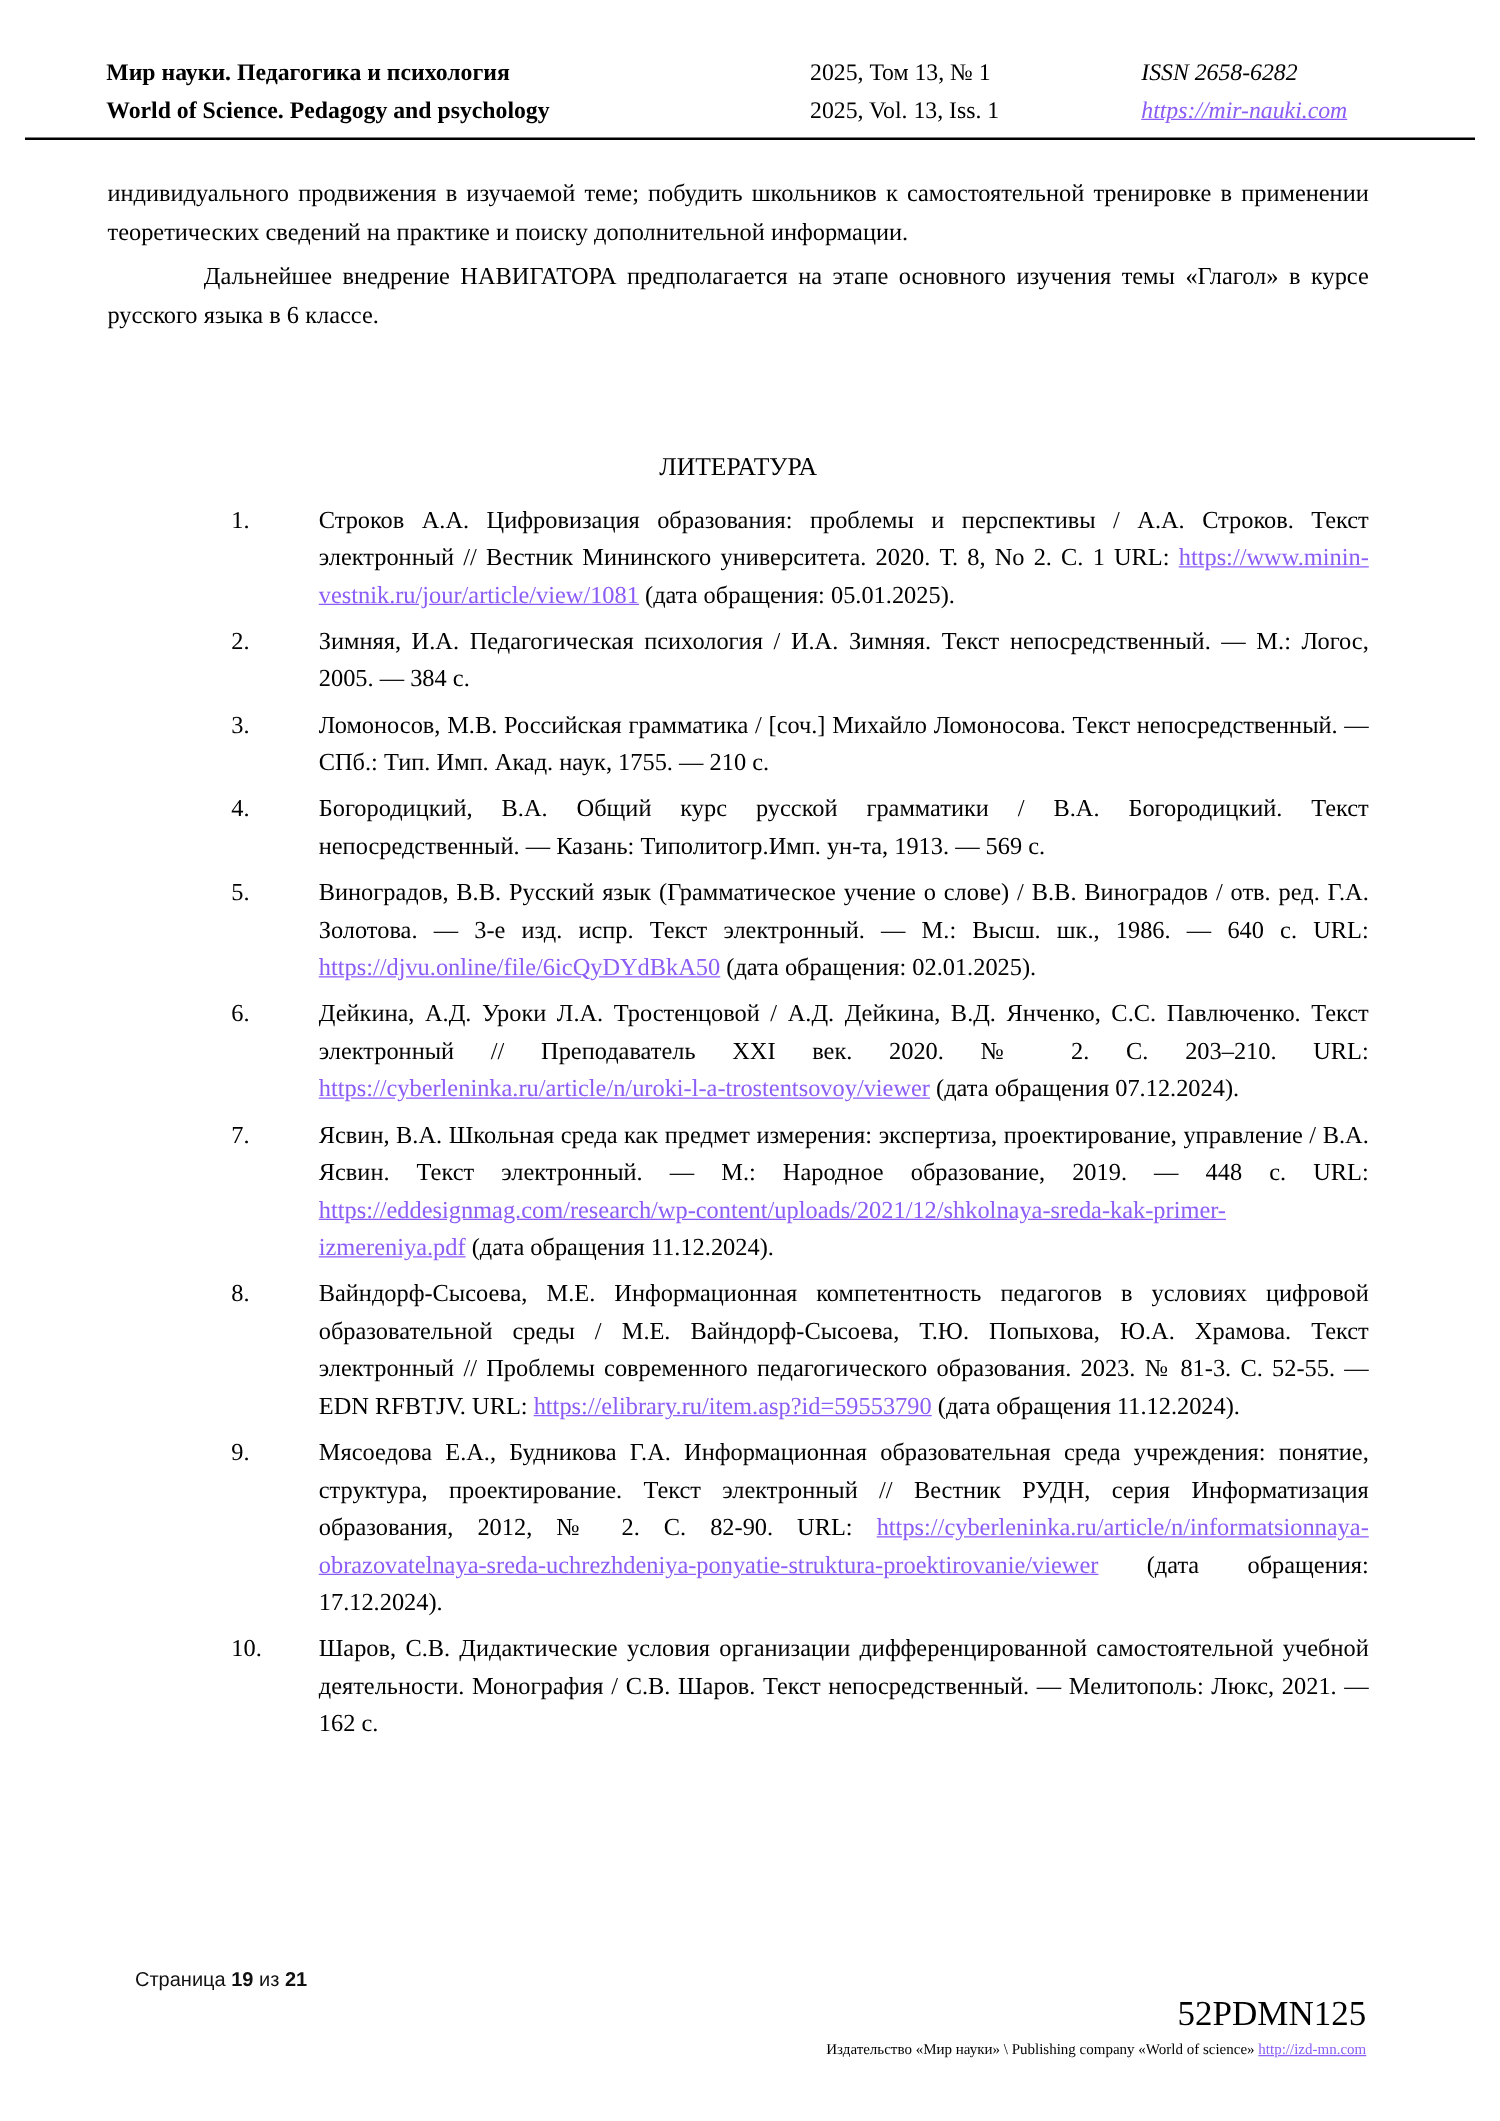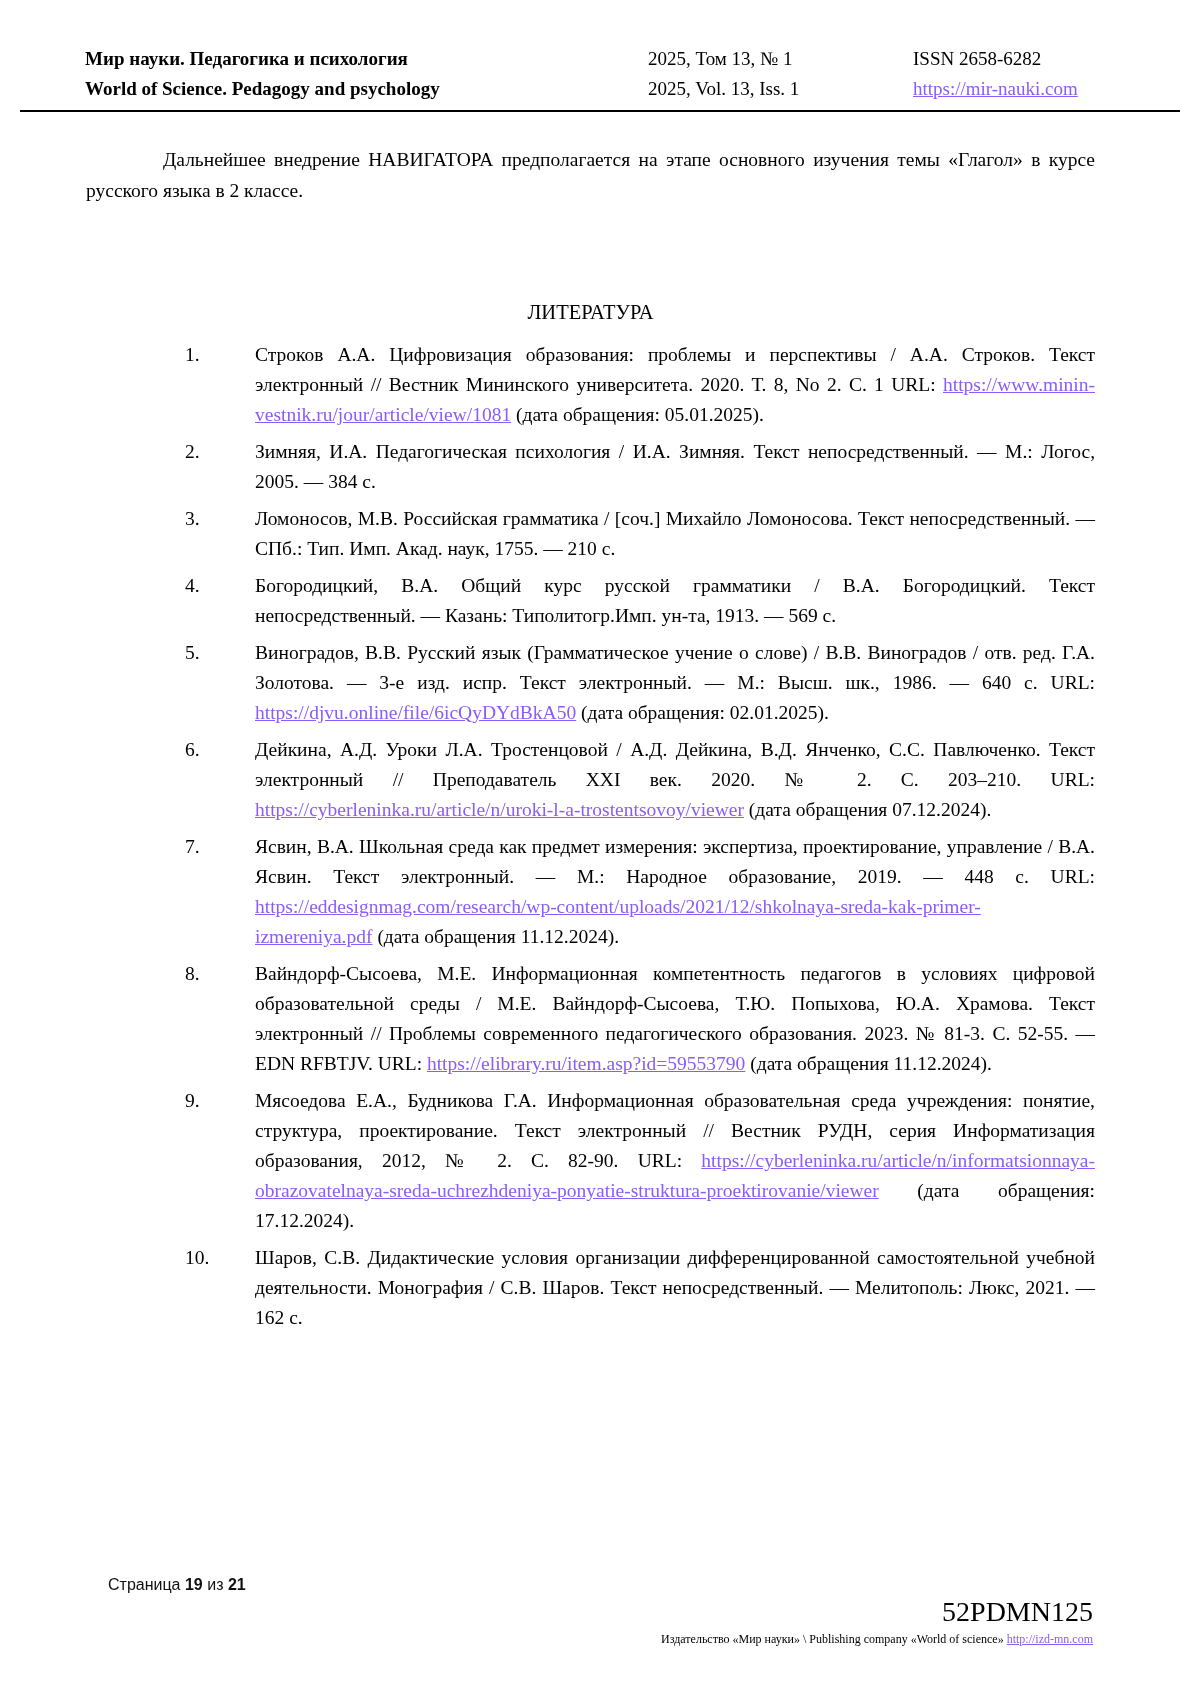--- a/index.html
+++ b/index.html
@@ -7,21 +7,21 @@
     position:relative; width:1200px; height:1697px; background:#ffffff;
     font-family:"Liberation Serif","DejaVu Serif",serif; color:#000000;
     overflow:hidden;
   }
   a.link { color:#8b5cf6; text-decoration:underline; }
 
   
   .hdr { position:absolute; left:85px; top:44px; right:30px; display:flex; font-size:19px; line-height:30px; }
   .h-title { width:563px; font-weight:700; }
   .h-issue { width:265px; }
-  .h-issn  { flex:1; }
+  .h-issn  { flex:1;font-style:italic; }
   .hdr-rule { position:absolute; left:20px; right:20px; top:110px; border-top:2px solid #000; }
 
   
   .content { position:absolute; left:86px; top:140px; width:1009px; font-size:19.5px; }
   .para { margin:0; text-align:justify; line-height:31px; }
   .p2 { margin-top:4px; text-indent:77px; }
   .lit-heading { margin:95px 0 16px 0; text-align:center; font-size:20.5px; font-weight:400; }
 
   .ref-item {
     position:relative; padding-left:169px; text-align:justify;
@@ -53,21 +53,22 @@
       <div>2025, Vol. 13, Iss. 1</div>
     </div>
     <div class="h-issn">
       <div>ISSN 2658-6282</div>
       <div><a href="#" class="link">https://mir-nauki.com</a></div>
     </div>
   </div>
   <div class="hdr-rule"></div>
 
   <div class="content">
-    <p class="para p2">Дальнейшее внедрение НАВИГАТОРА предполагается на этапе основного изучения темы «Глагол» в курсе русского языка в 2 классе.</p>
+    <p class="para p1">индивидуального продвижения в изучаемой теме; побудить школьников к самостоятельной тренировке в применении теоретических сведений на практике и поиску дополнительной информации.</p>
+    <p class="para p2">Дальнейшее внедрение НАВИГАТОРА предполагается на этапе основного изучения темы «Глагол» в курсе русского языка в 6 классе.</p>
     <h2 class="lit-heading">ЛИТЕРАТУРА</h2>
     <div class="ref-list">
         <div class="ref-item"><span class="ref-num">1.</span><span>Строков А.А. Цифровизация образования: проблемы и перспективы / А.А. Строков. Текст электронный // Вестник Мининского университета. 2020. Т. 8, No 2. С. 1 URL: </span><a href="#" class="link">https://www.minin-vestnik.ru/jour/article/view/1081</a><span> (дата обращения: 05.01.2025).</span></div>
         <div class="ref-item"><span class="ref-num">2.</span><span>Зимняя, И.А. Педагогическая психология / И.А. Зимняя. Текст непосредственный. — М.: Логос, 2005. — 384 с.</span></div>
         <div class="ref-item"><span class="ref-num">3.</span><span>Ломоносов, М.В. Российская грамматика / [соч.] Михайло Ломоносова. Текст непосредственный. — СПб.: Тип. Имп. Акад. наук, 1755. — 210 с.</span></div>
         <div class="ref-item"><span class="ref-num">4.</span><span>Богородицкий, В.А. Общий курс русской грамматики / В.А. Богородицкий. Текст непосредственный. — Казань: Типолитогр.Имп. ун-та, 1913. — 569 с.</span></div>
         <div class="ref-item"><span class="ref-num">5.</span><span>Виноградов, В.В. Русский язык (Грамматическое учение о слове) / В.В. Виноградов / отв. ред. Г.А. Золотова. — 3-е изд. испр. Текст электронный. — М.: Высш. шк., 1986. — 640 с. URL: </span><a href="#" class="link">https://djvu.online/file/6icQyDYdBkA50</a><span> (дата обращения: 02.01.2025).</span></div>
         <div class="ref-item"><span class="ref-num">6.</span><span>Дейкина, А.Д. Уроки Л.А. Тростенцовой / А.Д. Дейкина, В.Д. Янченко, С.С. Павлюченко. Текст электронный // Преподаватель XXI век. 2020. № 2. С. 203–210. URL: </span><a href="#" class="link">https://cyberleninka.ru/article/n/uroki-l-a-trostentsovoy/viewer</a><span> (дата обращения 07.12.2024).</span></div>
         <div class="ref-item"><span class="ref-num">7.</span><span>Ясвин, В.А. Школьная среда как предмет измерения: экспертиза, проектирование, управление / В.А. Ясвин. Текст электронный. — М.: Народное образование, 2019. — 448 с. URL: </span><a href="#" class="link">https://eddesignmag.com/research/wp-content/uploads/2021/12/shkolnaya-sreda-kak-primer-izmereniya.pdf</a><span> (дата обращения 11.12.2024).</span></div>
         <div class="ref-item"><span class="ref-num">8.</span><span>Вайндорф-Сысоева, М.Е. Информационная компетентность педагогов в условиях цифровой образовательной среды / М.Е. Вайндорф-Сысоева, Т.Ю. Попыхова, Ю.А. Храмова. Текст электронный // Проблемы современного педагогического образования. 2023. № 81-3. С. 52-55. — EDN RFBTJV. URL: </span><a href="#" class="link">https://elibrary.ru/item.asp?id=59553790</a><span> (дата обращения 11.12.2024).</span></div>

